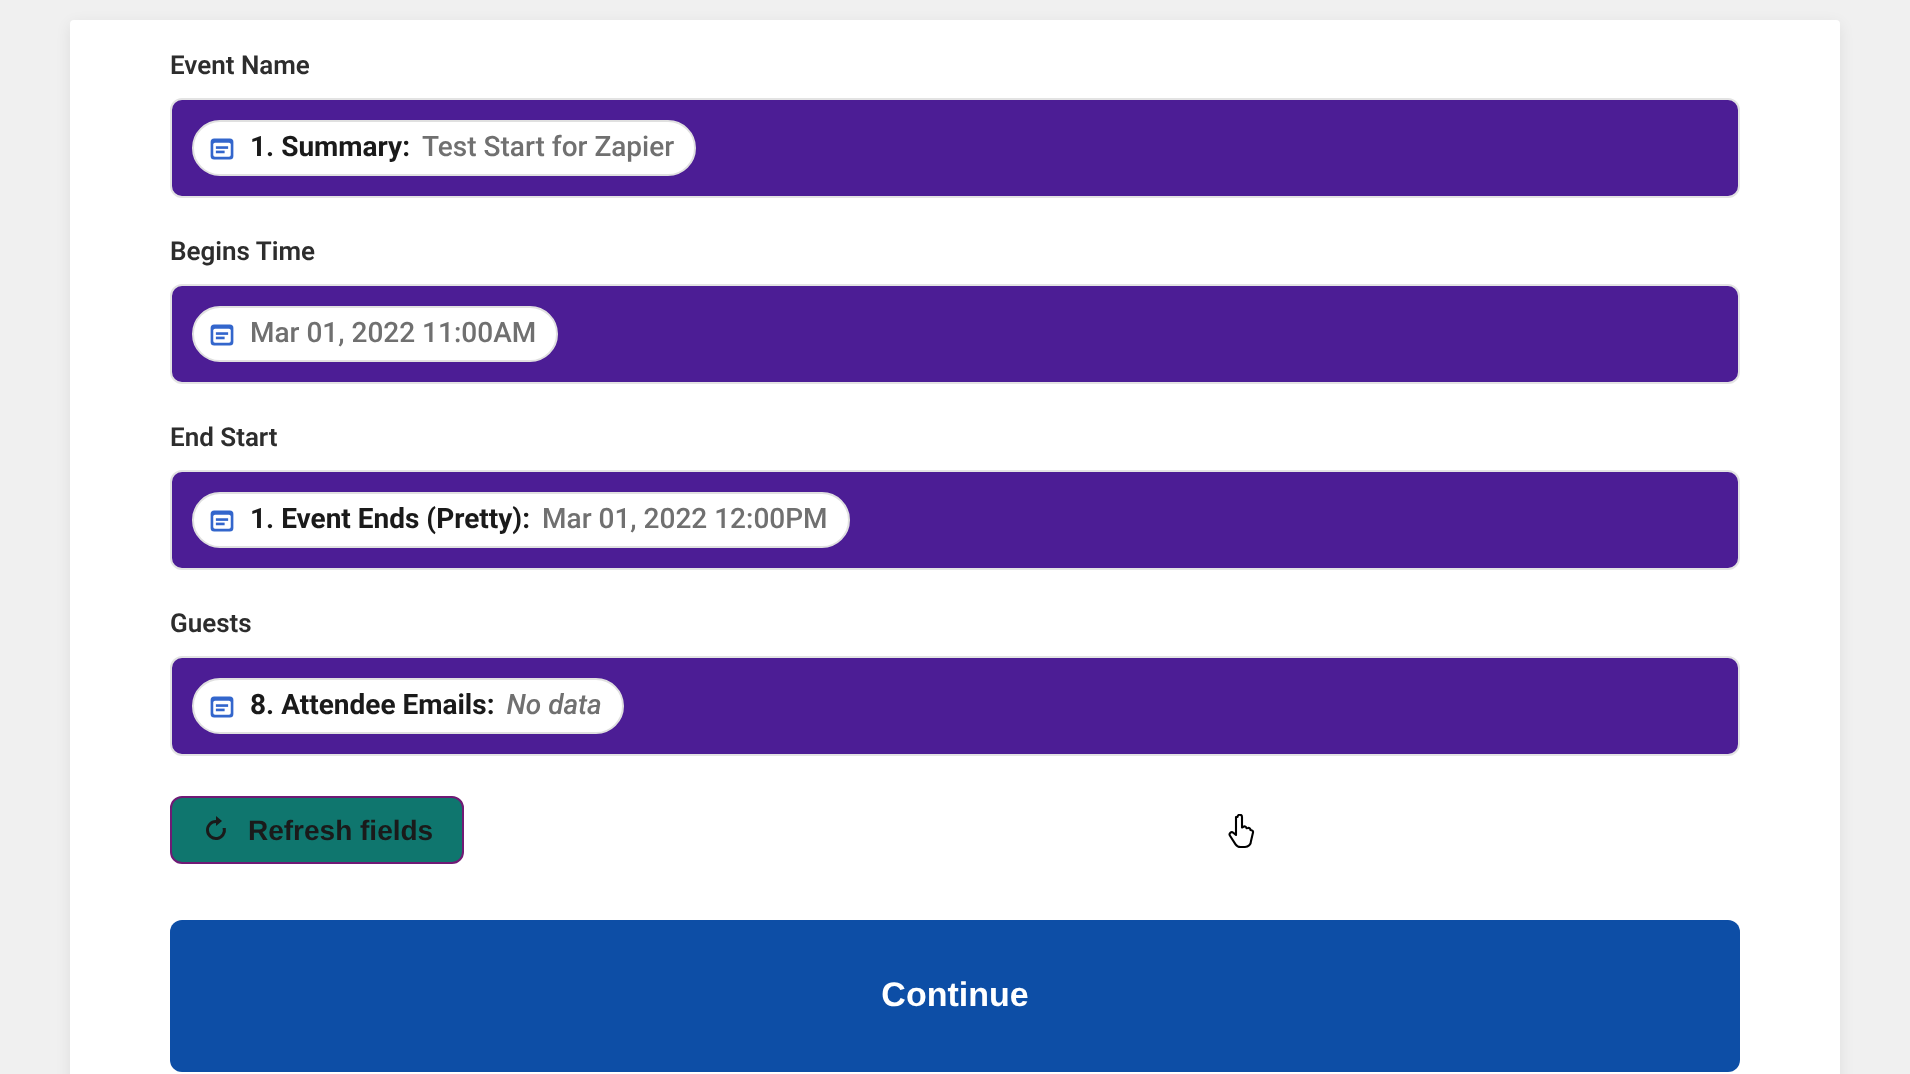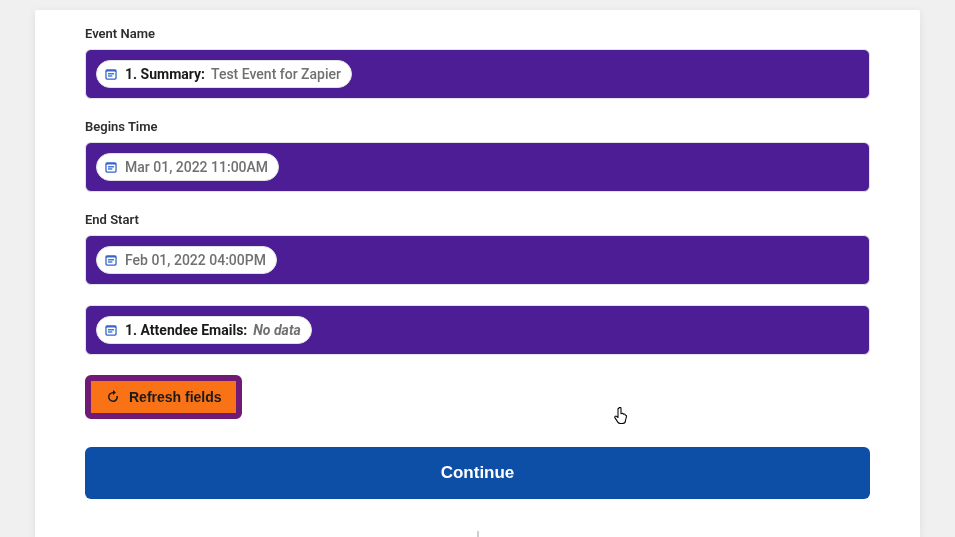--- a/index.html
+++ b/index.html
@@ -48,42 +48,42 @@
     font-size: 14px;
     line-height: 20px;
     gap: 6px;
   }
   .pill .icon {
     width: 16px; height: 16px;
     display: inline-flex; align-items: center; justify-content: center;
   }
   .pill-label { font-weight: 700; color: #1a1a1a; }
   .pill-value { color: #707070; font-weight: 500; }
-  .pill-value.italic { font-style: italic; font-weight: bold; }
+  .pill-value.italic { font-style: italic; }
   .refresh-btn {
     display: inline-flex;
     align-items: center;
     gap: 8px;
-    background: #f97316;
-    border: 6px solid #701a75;
+    background: #0f766e;
+    border: 1px solid #701a75;
     border-radius: 6px;
     padding: 8px 14px;
     font-size: 14px;
     font-weight: 700;
     color: #1a1a1a;
     cursor: pointer;
   }
   .refresh-btn .ricon { width: 16px; height: 16px; display:inline-flex; }
   .continue-btn {
     width: 100%;
     background: #0d4ea6;
     color: #fff;
     border: none;
     border-radius: 6px;
-    padding: 16px 0;
+    padding: 28px 0;
     font-size: 17px;
     font-weight: 700;
     cursor: pointer;
     margin-top: 28px;
   }
   .connector {
     position: absolute;
     left: 50%;
     transform: translateX(-50%);
     bottom: -40px;
@@ -125,21 +125,21 @@
       <span class="pill">
         <span class="icon">
           <svg viewBox="0 0 16 16" width="14" height="14">
               <rect x="1.5" y="2.5" width="13" height="12" rx="2" fill="#3366cc"></rect>
               <rect x="3" y="5" width="10" height="8" rx="1" fill="#fff"></rect>
               <rect x="4.5" y="7" width="7" height="1.5" fill="#3366cc"></rect>
               <rect x="4.5" y="9.5" width="5" height="1.5" fill="#3366cc"></rect>
             </svg>
         </span>
         <span class="pill-label">1. Summary:</span>
-        <span class="pill-value">Test Event for Zapier</span>
+        <span class="pill-value">Test Start for Zapier</span>
       </span>
     </div>
   </div>
 
   
   <div class="field-group">
     <div class="field-label">Begins Time</div>
     <div class="field-input">
       <span class="pill">
         <span class="icon">
@@ -161,38 +161,40 @@
     <div class="field-input">
       <span class="pill">
         <span class="icon">
           <svg viewBox="0 0 16 16" width="14" height="14">
               <rect x="1.5" y="2.5" width="13" height="12" rx="2" fill="#3366cc"></rect>
               <rect x="3" y="5" width="10" height="8" rx="1" fill="#fff"></rect>
               <rect x="4.5" y="7" width="7" height="1.5" fill="#3366cc"></rect>
               <rect x="4.5" y="9.5" width="5" height="1.5" fill="#3366cc"></rect>
             </svg>
         </span>
-        <span class="pill-value">Feb 01, 2022 04:00PM</span>
-      </span>
-    </div>
-  </div>
-
-  
-  <div class="field-group">
-    <div class="field-input">
-      <span class="pill">
-        <span class="icon">
-          <svg viewBox="0 0 16 16" width="14" height="14">
-              <rect x="1.5" y="2.5" width="13" height="12" rx="2" fill="#3366cc"></rect>
-              <rect x="3" y="5" width="10" height="8" rx="1" fill="#fff"></rect>
-              <rect x="4.5" y="7" width="7" height="1.5" fill="#3366cc"></rect>
-              <rect x="4.5" y="9.5" width="5" height="1.5" fill="#3366cc"></rect>
-            </svg>
-        </span>
-        <span class="pill-label">1. Attendee Emails:</span>
+        <span class="pill-label">1. Event Ends (Pretty):</span>
+        <span class="pill-value">Mar 01, 2022 12:00PM</span>
+      </span>
+    </div>
+  </div>
+
+  
+  <div class="field-group">
+    <div class="field-label">Guests</div>
+    <div class="field-input">
+      <span class="pill">
+        <span class="icon">
+          <svg viewBox="0 0 16 16" width="14" height="14">
+              <rect x="1.5" y="2.5" width="13" height="12" rx="2" fill="#3366cc"></rect>
+              <rect x="3" y="5" width="10" height="8" rx="1" fill="#fff"></rect>
+              <rect x="4.5" y="7" width="7" height="1.5" fill="#3366cc"></rect>
+              <rect x="4.5" y="9.5" width="5" height="1.5" fill="#3366cc"></rect>
+            </svg>
+        </span>
+        <span class="pill-label">8. Attendee Emails:</span>
         <span class="pill-value italic">No data</span>
       </span>
     </div>
   </div>
 
   
   <button class="refresh-btn">
     <span class="ricon">
       <svg viewBox="0 0 16 16" width="16" height="16">
           <path d="M8 3a5 5 0 1 0 4.9 4H11.3A3.5 3.5 0 1 1 8 4.5V6l3-2.5L8 1v2z" fill="#1a1a1a"></path>

